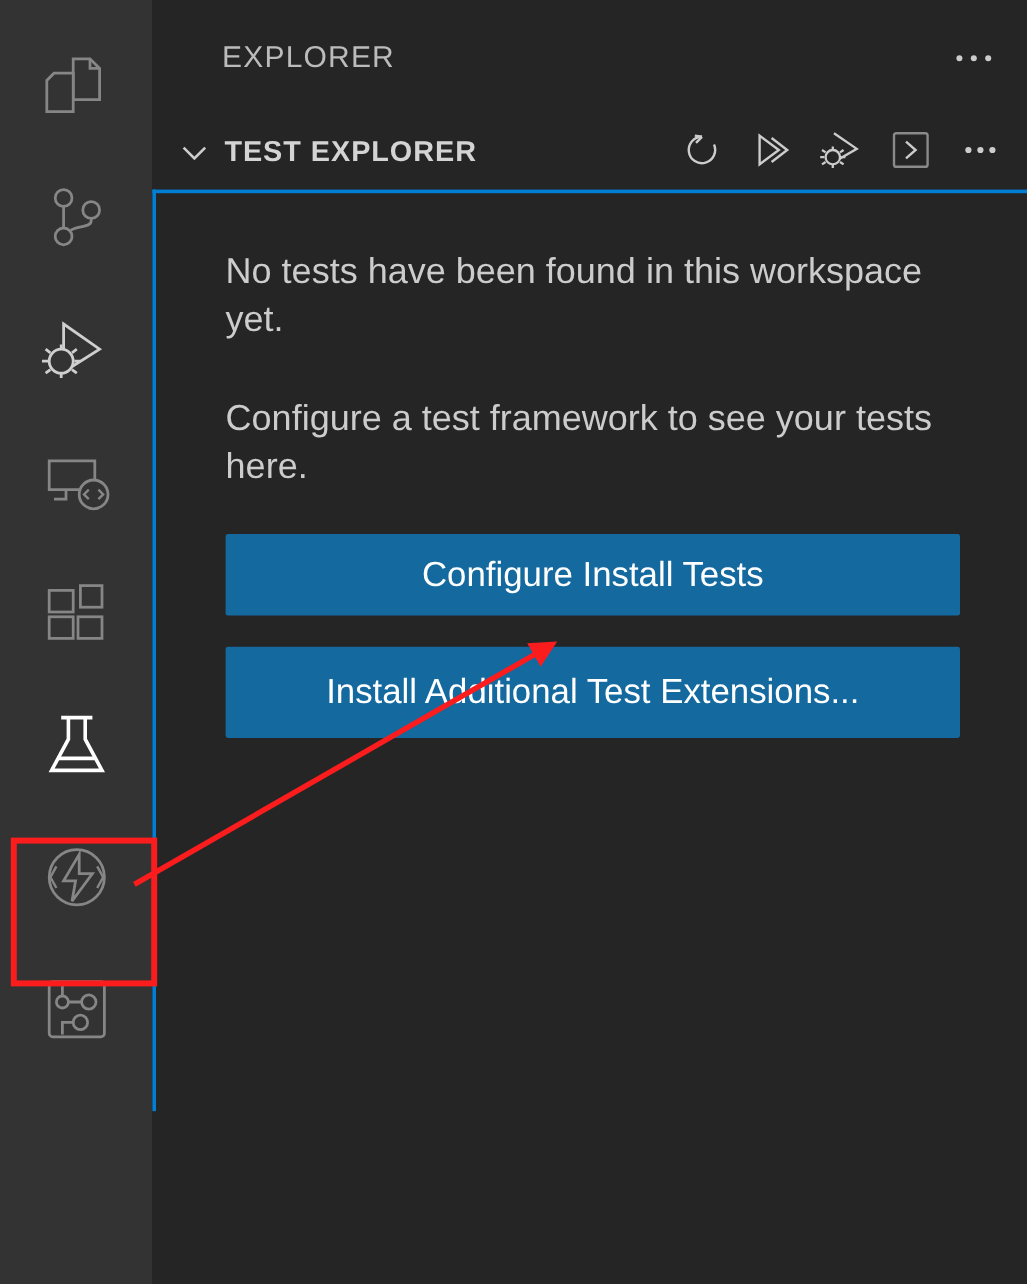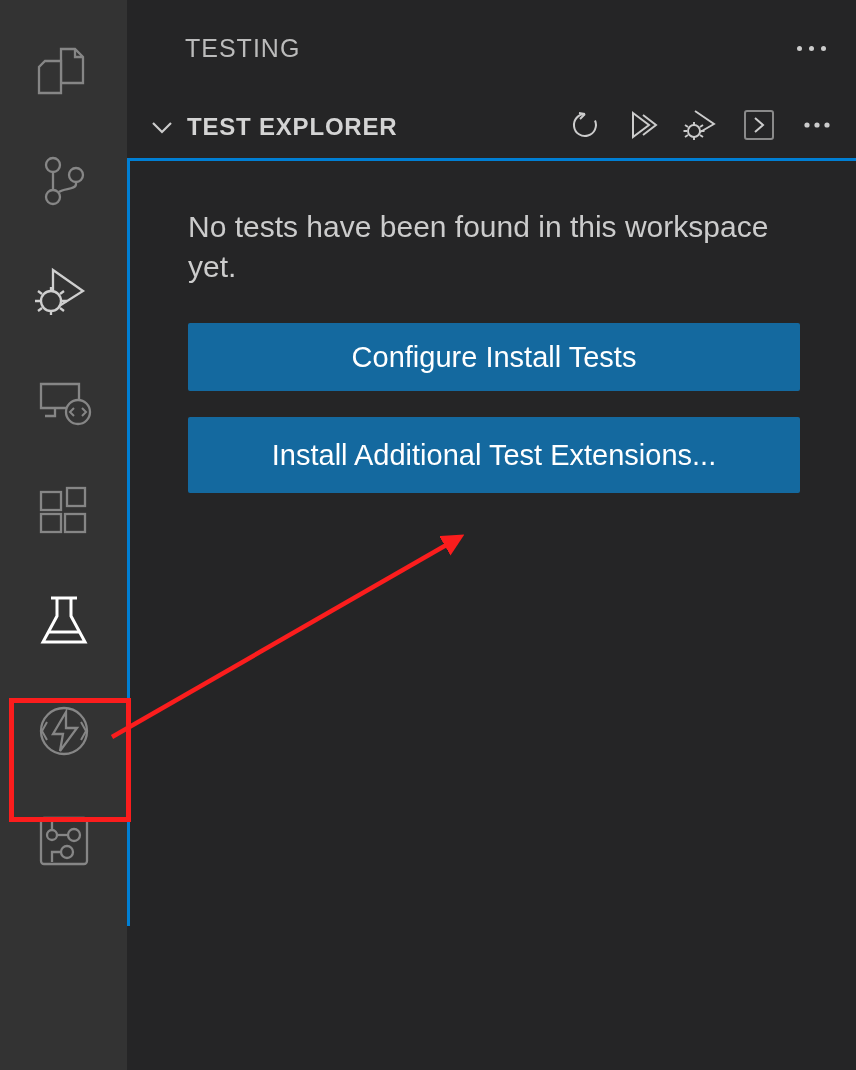--- a/index.html
+++ b/index.html
@@ -286,21 +286,21 @@
           </g>
         </svg>
       </span>
     </div>
 
   </div>
 
   <div class="sidebar">
 
     <div class="sidebar-title-row">
-      <div class="sidebar-title">TESTING</div>
+      <div class="sidebar-title">EXPLORER</div>
       <div class="dots-btn">
         <span></span>
         <span></span>
         <span></span>
       </div>
     </div>
 
     <div class="section-header">
       <span class="chevron-icon">
         <svg width="30" height="30" viewBox="0 0 30 30">
@@ -366,20 +366,21 @@
               </g>
             </svg>
           </span>
         </div>
 
       </div>
     </div>
 
     <div class="explorer-body">
       <p class="welcome-text">No tests have been found in this workspace yet.</p>
+      <p class="welcome-text second">Configure a test framework to see your tests here.</p>
 
       <button class="welcome-btn">Configure Install Tests</button>
       <button class="welcome-btn two-line">Install Additional Test Extensions...</button>
     </div>
 
   </div>
 
   <div class="anno-box"></div>
 
   <svg class="anno-arrow" viewBox="0 0 856 1070">

